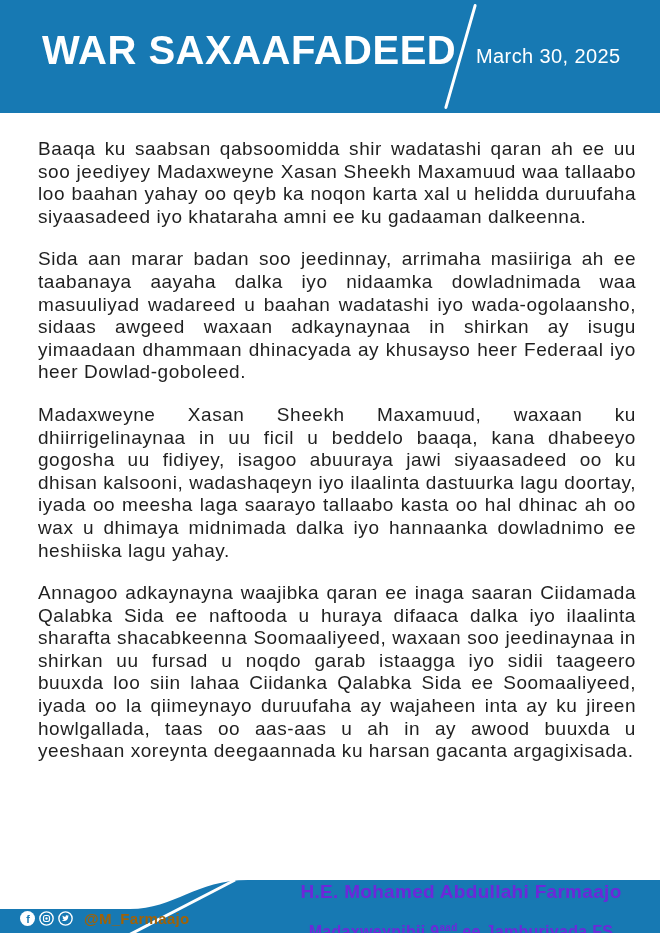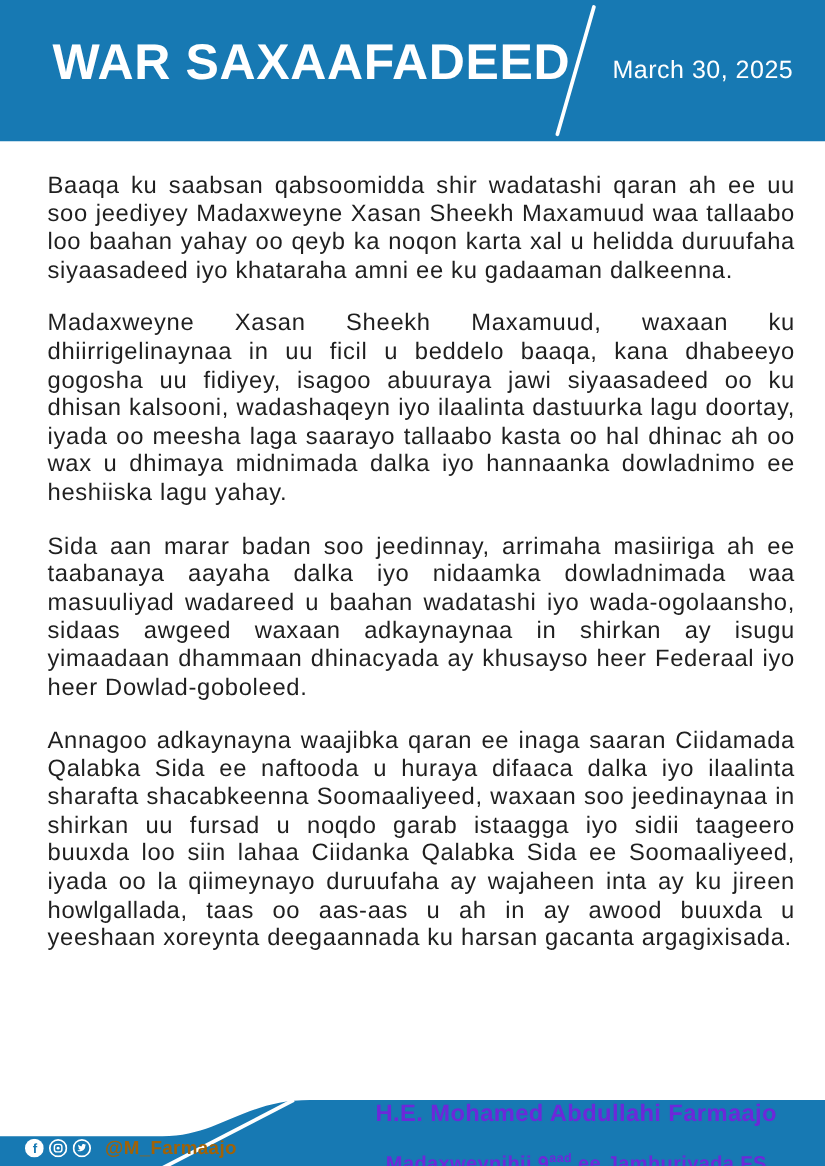--- a/index.html
+++ b/index.html
@@ -33,21 +33,21 @@
   .header-slash {
     position: absolute;
     left: 459px; top: 2px;
     width: 3px; height: 109px;
     background: #ffffff;
     transform: rotate(16deg);
     border-radius: 2px;
   }
   .header-date {
     position: absolute;
-    left: 490px; top: 0; height: 113px;
+    left: 476px; top: 0; height: 113px;
     display: flex; align-items: center;
     color: #ffffff;
     font-size: 20px;
     font-weight: 500;
     letter-spacing: 0.4px;
     white-space: nowrap;
   }
 
   
   .body-text {
@@ -127,22 +127,22 @@
 <div class="page">
 
   <div class="header">
     <div class="header-title">WAR SAXAAFADEED</div>
     <div class="header-slash"></div>
     <div class="header-date">March 30, 2025</div>
   </div>
 
   <div class="body-text">
     <p>Baaqa ku saabsan qabsoomidda shir wadatashi qaran ah ee uu soo jeediyey Madaxweyne Xasan Sheekh Maxamuud waa tallaabo loo baahan yahay oo qeyb ka noqon karta xal u helidda duruufaha siyaasadeed iyo khataraha amni ee ku gadaaman dalkeenna.</p>
+    <p>Sida aan marar badan soo jeedinnay, arrimaha masiiriga ah ee taabanaya aayaha dalka iyo nidaamka dowladnimada waa masuuliyad wadareed u baahan wadatashi iyo wada-ogolaansho, sidaas awgeed waxaan adkaynaynaa in shirkan ay isugu yimaadaan dhammaan dhinacyada ay khusayso heer Federaal iyo heer Dowlad-goboleed.</p>
     <p>Madaxweyne Xasan Sheekh Maxamuud, waxaan ku dhiirrigelinaynaa in uu ficil u beddelo baaqa, kana dhabeeyo gogosha uu fidiyey, isagoo abuuraya jawi siyaasadeed oo ku dhisan kalsooni, wadashaqeyn iyo ilaalinta dastuurka lagu doortay, iyada oo meesha laga saarayo tallaabo kasta oo hal dhinac ah oo wax u dhimaya midnimada dalka iyo hannaanka dowladnimo ee heshiiska lagu yahay.</p>
-    <p>Sida aan marar badan soo jeedinnay, arrimaha masiiriga ah ee taabanaya aayaha dalka iyo nidaamka dowladnimada waa masuuliyad wadareed u baahan wadatashi iyo wada-ogolaansho, sidaas awgeed waxaan adkaynaynaa in shirkan ay isugu yimaadaan dhammaan dhinacyada ay khusayso heer Federaal iyo heer Dowlad-goboleed.</p>
     <p>Annagoo adkaynayna waajibka qaran ee inaga saaran Ciidamada Qalabka Sida ee naftooda u huraya difaaca dalka iyo ilaalinta sharafta shacabkeenna Soomaaliyeed, waxaan soo jeedinaynaa in shirkan uu fursad u noqdo garab istaagga iyo sidii taageero buuxda loo siin lahaa Ciidanka Qalabka Sida ee Soomaaliyeed, iyada oo la qiimeynayo duruufaha ay wajaheen inta ay ku jireen howlgallada, taas oo aas-aas u ah in ay awood buuxda u yeeshaan xoreynta deegaannada ku harsan gacanta argagixisada.</p>
   </div>
 
   <div class="footer">
     <svg class="footer-bg" viewBox="0 0 660 75">
       <path d="M0,51 H130 C175,51 195,22 248,22 H660 V75 H0 Z" fill="#1779B3"></path>
       <line x1="123" y1="80" x2="235" y2="22" stroke="#ffffff" stroke-width="3"></line>
     </svg>
 
     <div class="footer-social">

